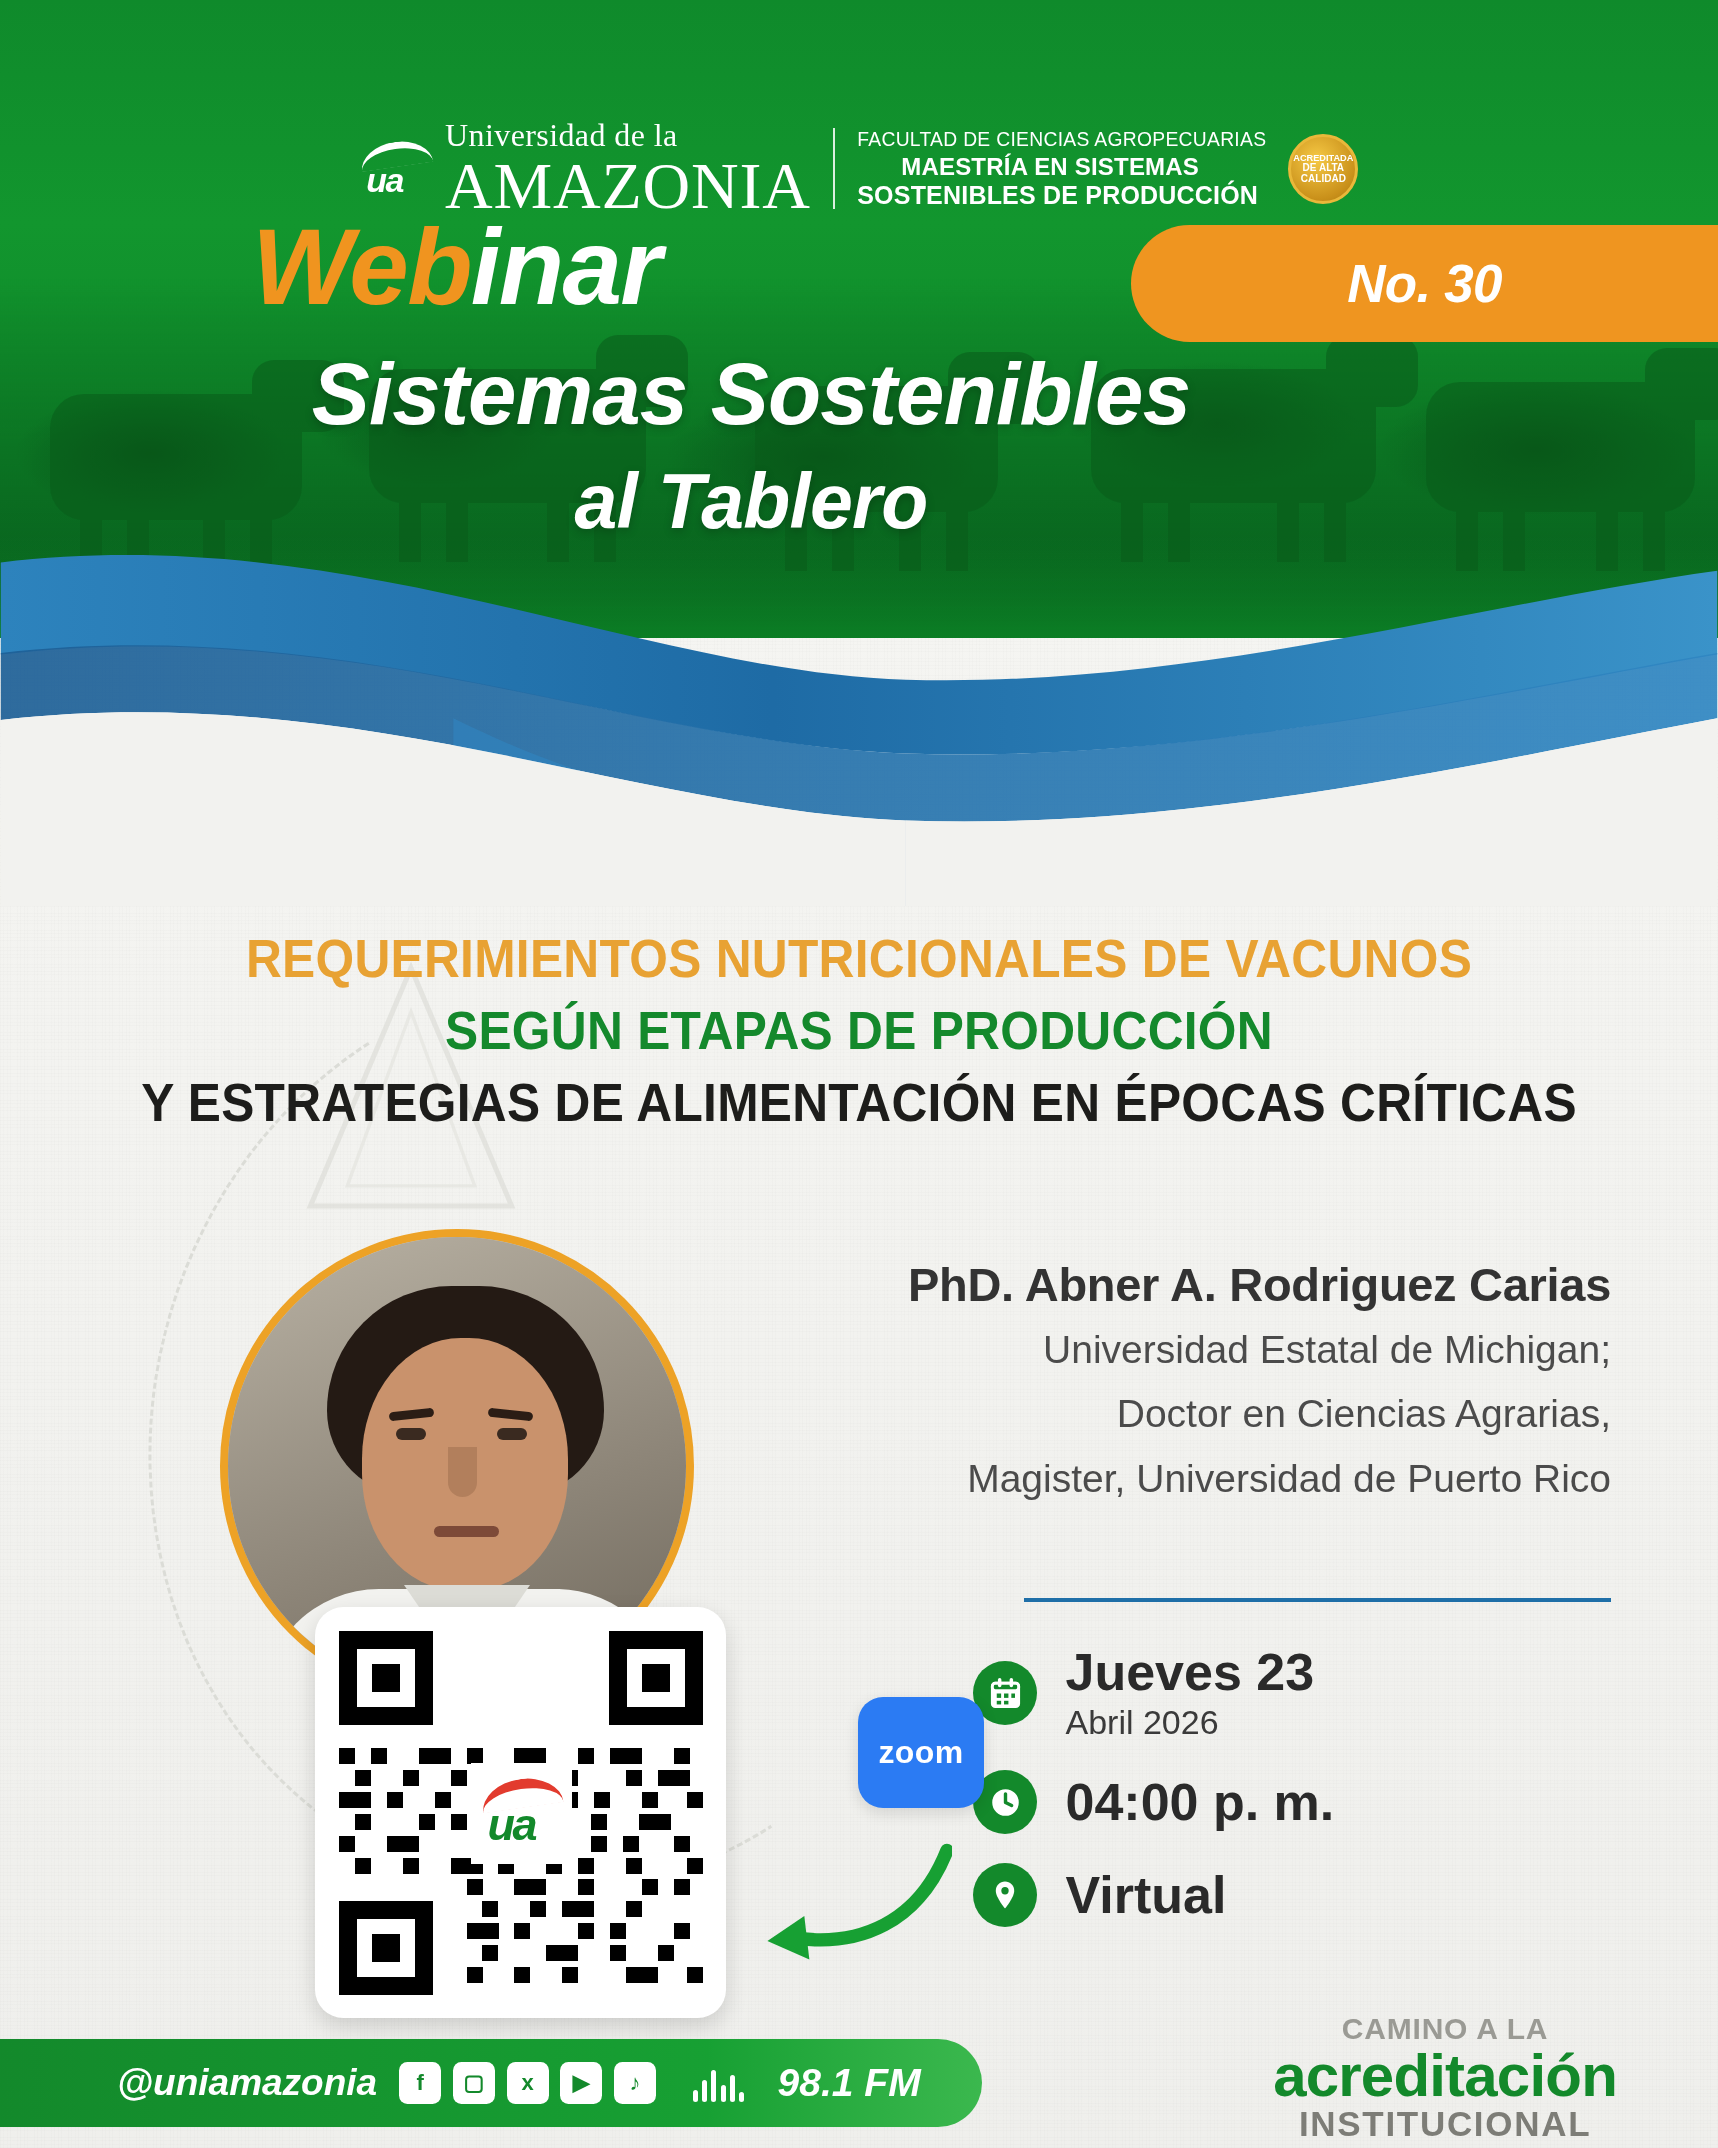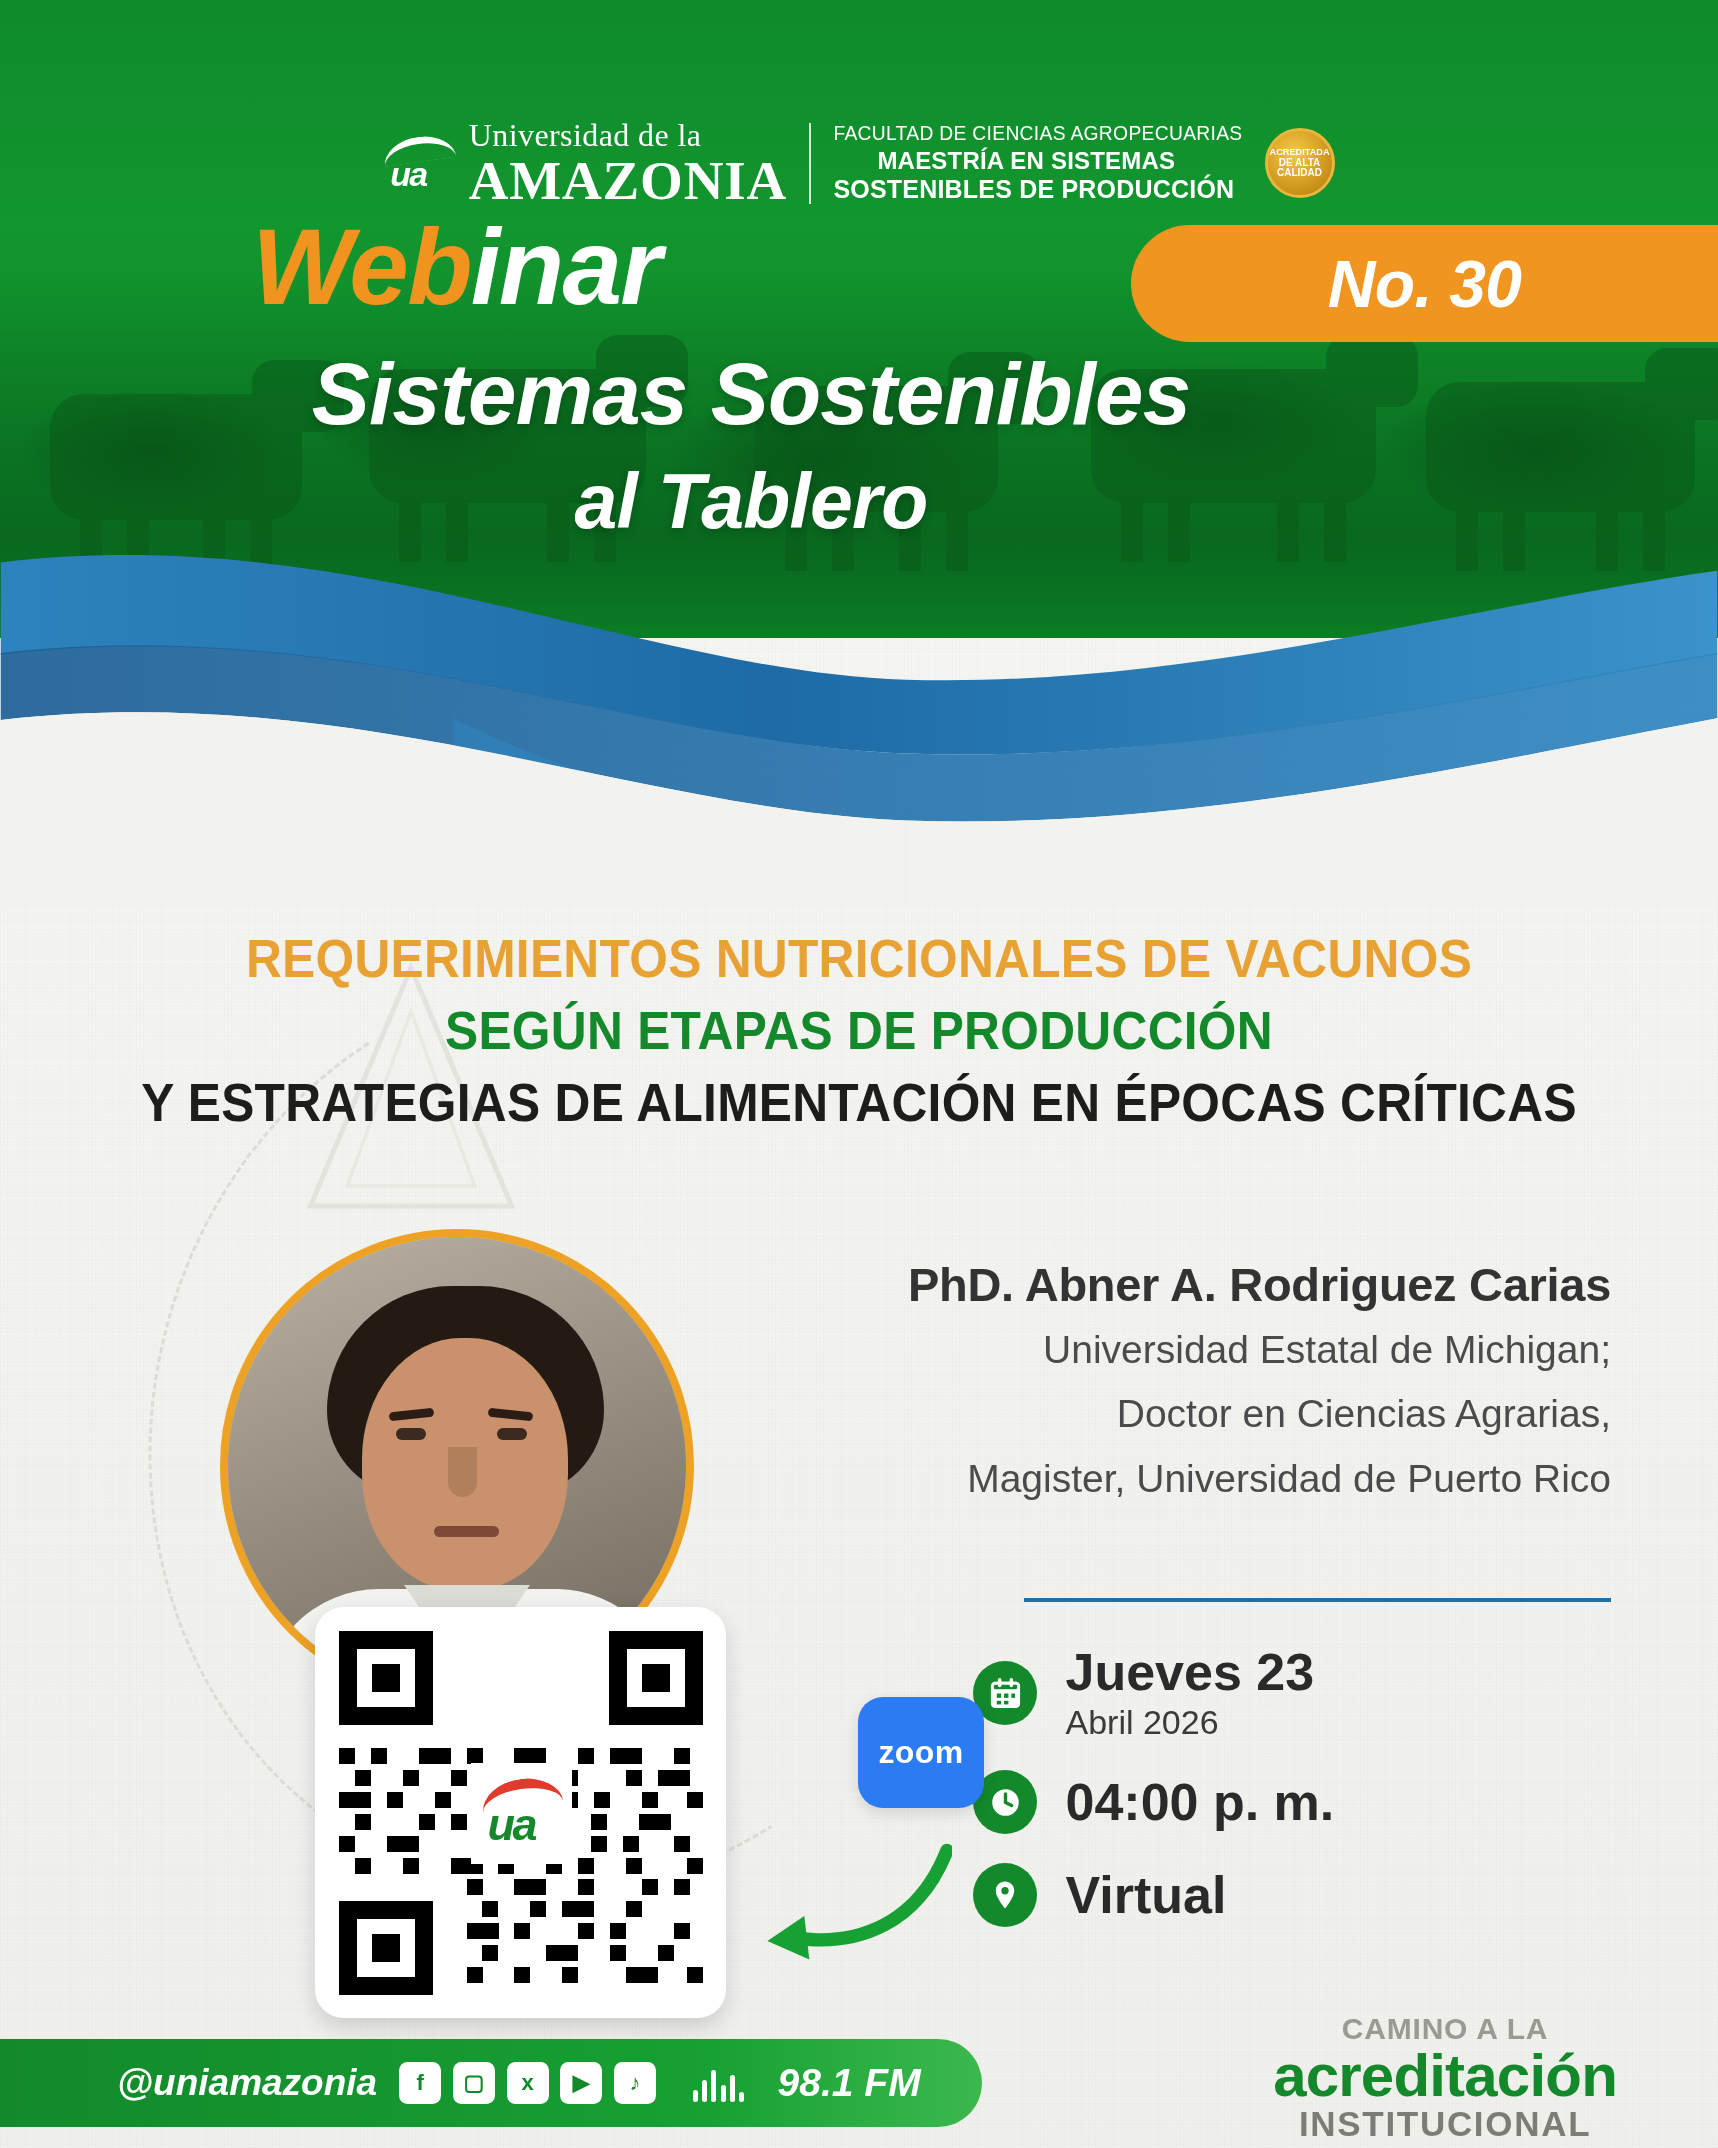--- a/index.html
+++ b/index.html
@@ -70,21 +70,21 @@
     position: absolute; left: 0; top: 3.4px; width: 72px; height: 25px;
     border-top: 7.6px solid #ffffff; border-radius: 50%/100% 100% 0 0;
     transform: rotate(-8deg);
   }
   .ua-mark .ua-text {
     position: absolute; left: 6.7px; top: 22px; font-weight: 700; font-size: 34px;
     font-style: italic; color: #ffffff; letter-spacing: -1.7px;
   }
   .ua-words { color: #fff; line-height: 1; }
   .ua-words .l1 { font-family: "Liberation Serif", serif; font-size: 32px; letter-spacing: 0.4px; }
-  .ua-words .l2 { font-family: "Liberation Serif", serif; font-size: 55px; font-weight: 700; letter-spacing: 0.8px; margin-top: 1.7px; }
+  .ua-words .l2 { font-family: "Liberation Serif", serif; font-size: 66px; font-weight: 400; letter-spacing: 0.8px; margin-top: 1.7px; }
   .divider-v { width: 2.5px; height: 81px; background: rgba(255,255,255,.85); }
   .fac-block { color: #fff; line-height: 1.12; }
   .fac-block .f1 { font-size: 19.3px; letter-spacing: 0.3px; }
   .fac-block .f2 { font-size: 24px; font-weight: 700; letter-spacing: 0.2px; margin-top: 3.4px; margin-left: 44px; }
   .fac-block .f3 { font-size: 25px; font-weight: 700; letter-spacing: 0.2px; }
   .seal {
     width: 70px; height: 70px; border-radius: 50%;
     background: radial-gradient(circle at 40% 35%, #f6c945, #c9901a 70%, #a9760f 100%);
     border: 3.4px solid #e9b83a;
     display: flex; flex-direction: column; align-items: center; justify-content: center;
@@ -104,21 +104,21 @@
   .webinar .w-white { color: #ffffff; }
 
   .no-pill {
     position: absolute; right: 0px; top: 225px;
     width: 587px; height: 117px;
     background: #ef9520;
     border-top-left-radius: 59px; border-bottom-left-radius: 59px;
     display: flex; align-items: center; justify-content: center;
   }
   .no-pill span {
-    color: #fff; font-size: 66px; font-weight: 700; font-style: italic; letter-spacing: -0.8px;
+    color: #fff; font-size: 53px; font-weight: 700; font-style: italic; letter-spacing: -0.8px;
   }
 
   .title2 {
     position: absolute; left: 0; top: 348px; width: 1502px; text-align: center;
     color: #fff; font-size: 87px; font-weight: 700; font-style: italic; letter-spacing: -0.8px;
     line-height: 1.05;
     text-shadow: 0 3.4px 10px rgba(0,0,0,.22);
   }
   .title3 {
     position: absolute; left: 0; top: 457px; width: 1502px; text-align: center;

